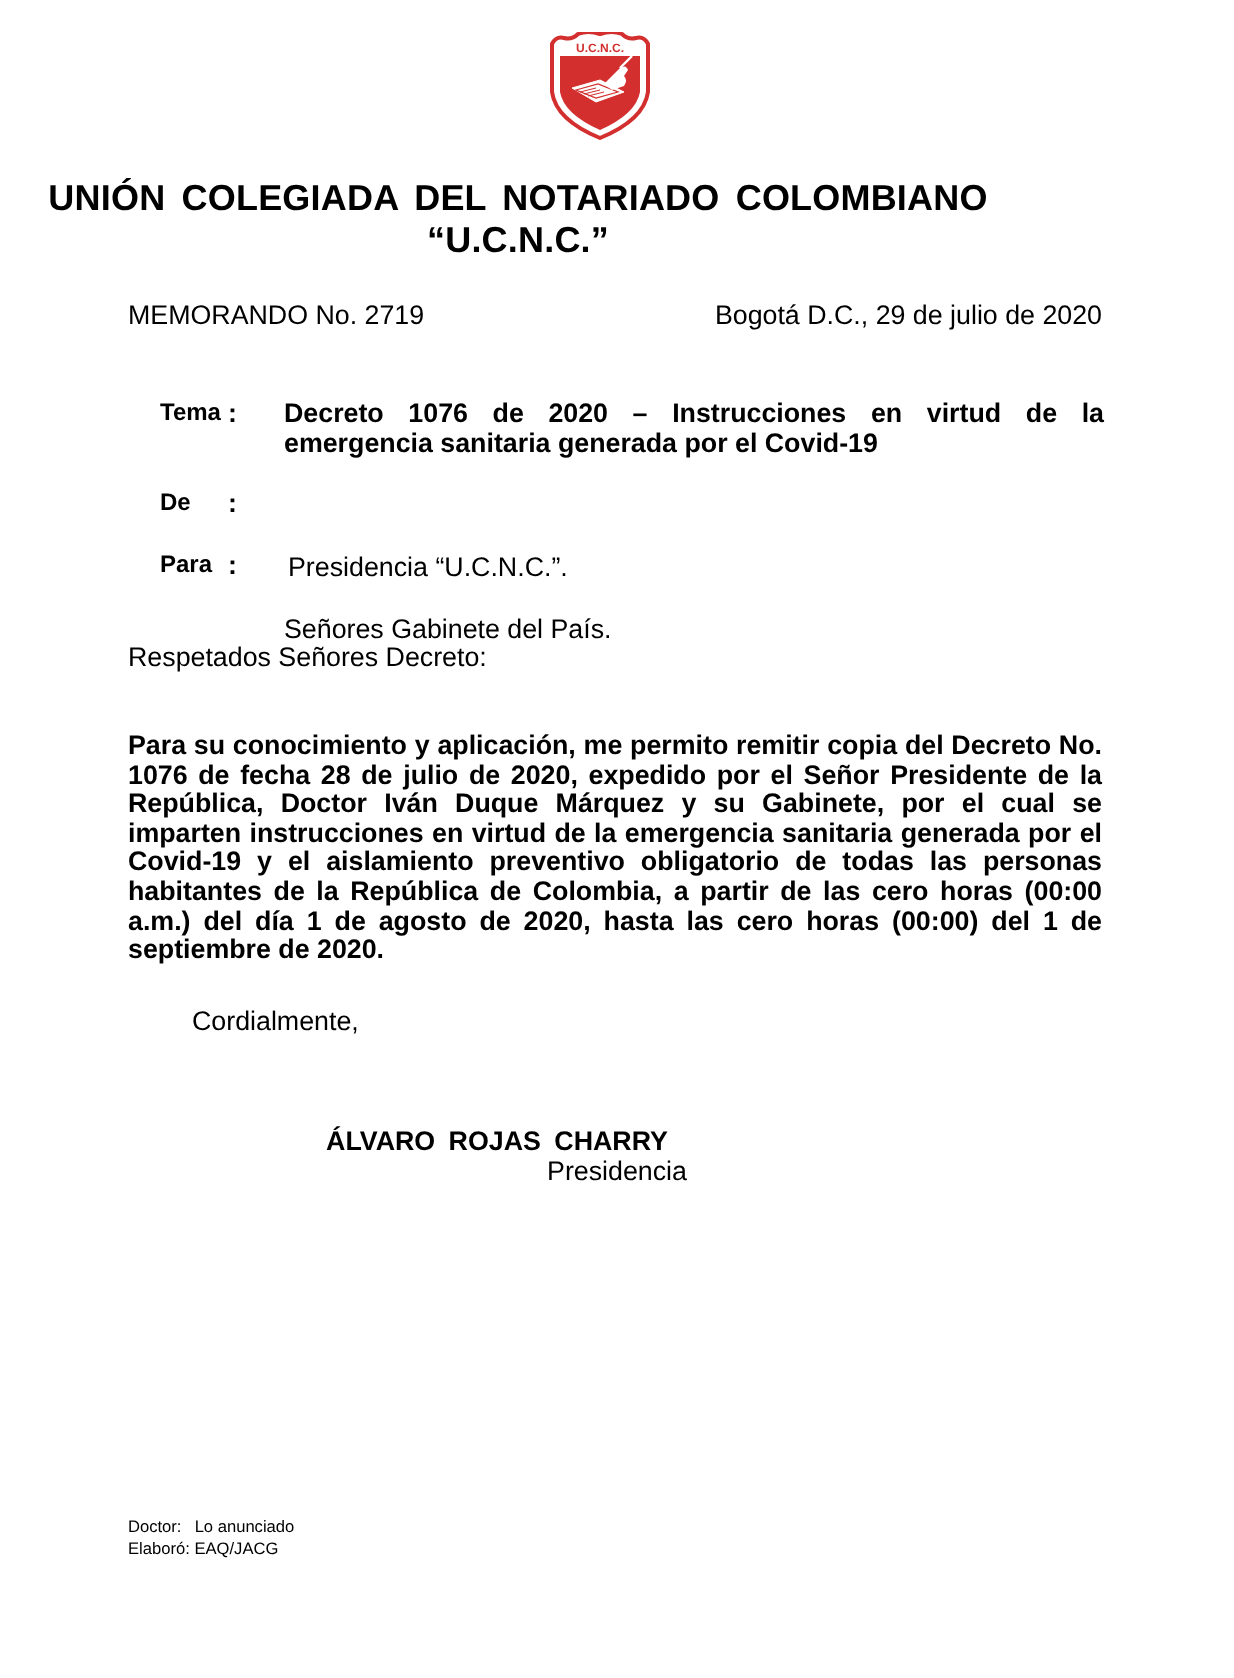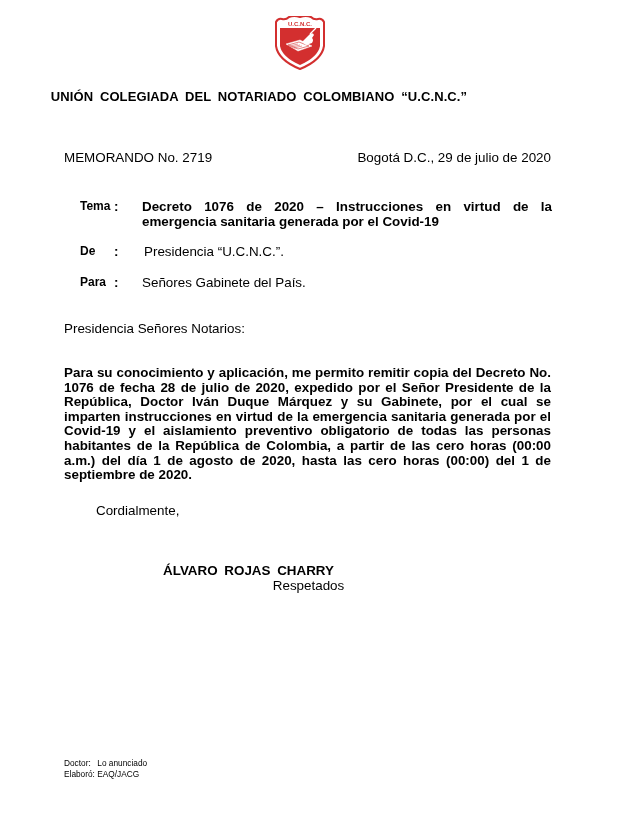--- a/index.html
+++ b/index.html
@@ -24,21 +24,21 @@
       width: 56px;
       height: 54px;
     }
 
     .org-title {
       left: 0;
       width: 518px;
       top: 89px;
       text-align: center;
       font-weight: bold;
-      font-size: 13px;
+      font-size: 18px;
       word-spacing: 3px;
       letter-spacing: 0.1px;
     }
 
     .memo-no {
       left: 64px;
       top: 150px;
       font-weight: normal;
       font-size: 13.4px;
       text-align: right;
@@ -56,20 +56,21 @@
       text-align: center;
     }
     .field-colon {
       font-weight: bold;
       font-size: 13.4px;
       left: 114px;
     }
     .field-value {
       font-size: 13.4px;
       left: 142px;
+      margin-top: 32px;
     }
 
     .tema-value {
       left: 142px;
       top: 199px;
       width: 410px;
       font-weight: bold;
       font-size: 13.4px;
       line-height: 15px;
       text-align: justify;
@@ -155,28 +156,28 @@
 <div class="abs tema-value">Decreto 1076 de 2020 – Instrucciones en virtud de la emergencia sanitaria generada por el Covid-19</div>
 
 <div class="abs field-label" style="top:244px">De</div>
 <div class="abs field-colon" style="top:244px">:</div>
 <div class="abs field-value" style="top:244px; left:144px">Presidencia “U.C.N.C.”.</div>
 
 <div class="abs field-label" style="top:275px">Para</div>
 <div class="abs field-colon" style="top:275px">:</div>
 <div class="abs field-value" style="top:275px">Señores Gabinete del País.</div>
 
-<div class="abs greeting">Presidencia Señores Notarios:</div>
+<div class="abs greeting">Respetados Señores Decreto:</div>
 
 <div class="abs body-par">Para su conocimiento y aplicación, me permito remitir copia del Decreto No. 1076 de fecha 28 de julio de 2020, expedido por el Señor Presidente de la República, Doctor Iván Duque Márquez y su Gabinete, por el cual se imparten instrucciones en virtud de la emergencia sanitaria generada por el Covid-19 y el aislamiento preventivo obligatorio de todas las personas habitantes de la República de Colombia, a partir de las cero horas (00:00 a.m.) del día 1 de agosto de 2020, hasta las cero horas (00:00) del 1 de septiembre de 2020.</div>
 
 <div class="abs closing">Cordialmente,</div>
 
 <div class="abs signer-name">ÁLVARO ROJAS CHARRY</div>
-<div class="abs signer-role">Respetados</div>
+<div class="abs signer-role">Presidencia</div>
 
 <div class="abs footer-line" style="top:758px">
   <span class="lbl">Doctor:</span>
   <span>Lo anunciado</span>
 </div>
 <div class="abs footer-line" style="top:769px">
   <span>Elaboró:</span>
   <span>EAQ/JACG</span>
 </div>
 

